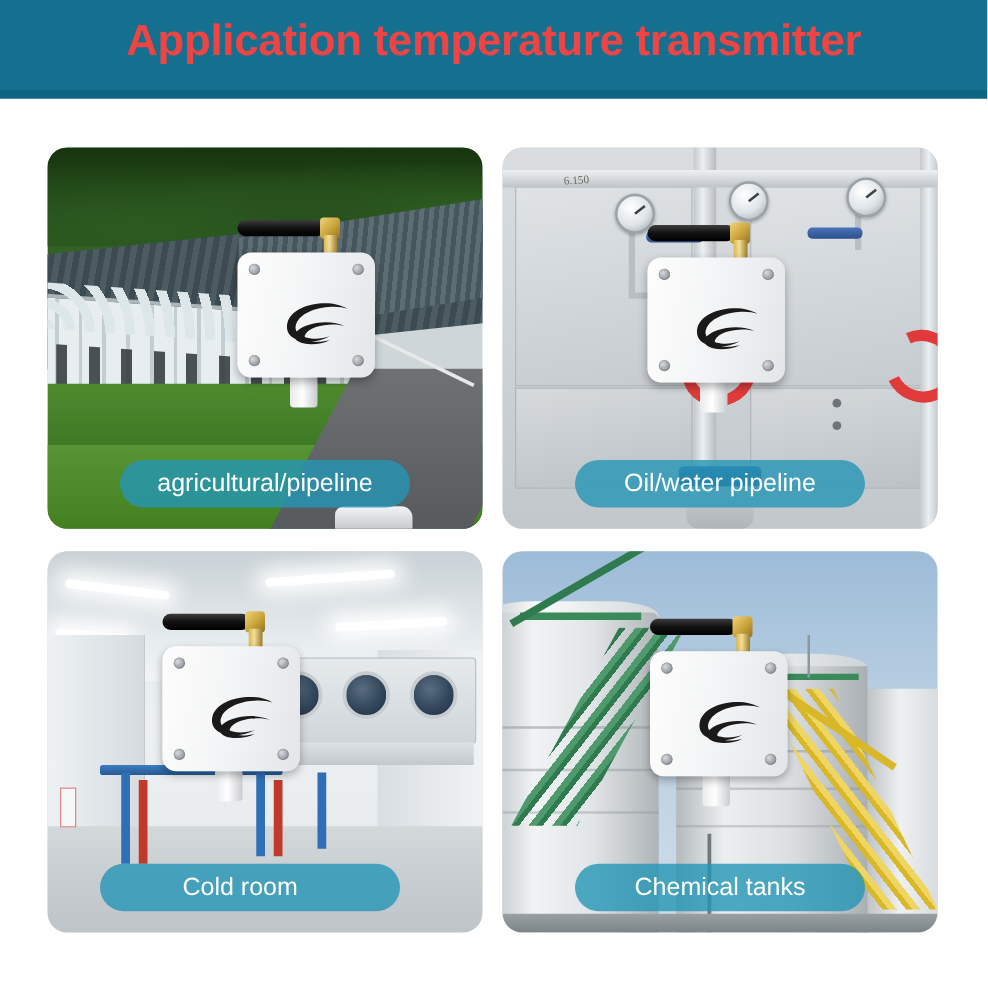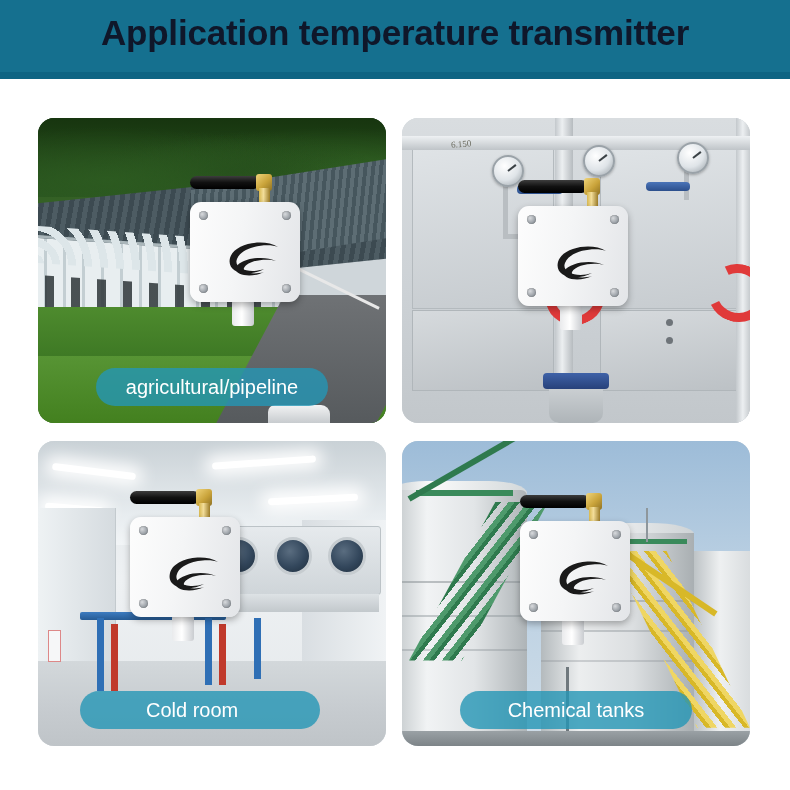--- a/index.html
+++ b/index.html
@@ -29,21 +29,21 @@
     left: 0; top: 72px;
     width: 790px;
     height: 7px;
     background: #0e6483;
   }
   .header-title {
     position: absolute;
     left: 0; top: 13px;
     width: 790px;
     text-align: center;
-    color: #0f172a;
+    color: #ef4444;
     font-size: 35px;
     font-weight: bold;
     letter-spacing: -0.2px;
     font-family: "Liberation Sans", sans-serif;
     white-space: nowrap;
   }
 
   
   .grid {
     position: absolute;
@@ -392,20 +392,23 @@
         <div class="screw tr"></div>
         <div class="screw bl"></div>
         <div class="screw br"></div>
         <svg class="dev-logo" viewBox="0 0 66 48">
           <path d="M10 24 C14 9, 44 4, 58 13 C48 9, 22 12, 17 25 C13 35, 30 40, 44 35 C30 43, 6 40, 10 24 Z" fill="#1a1a1a"></path>
           <path d="M16 33 C22 24, 44 21, 56 27 C47 24, 28 26, 24 34 C22 39, 34 41, 44 38 C33 44, 13 42, 16 33 Z" fill="#1a1a1a"></path>
         </svg>
       </div>
     </div>
 
+    <div class="pill c1">
+      <span>Oil/water pipeline</span>
+    </div>
   </div>
 
   <div class="panel p2">
     <div class="scene">
       <div class="s3-bg"></div>
       <div class="s3-ceil"></div>
       <div class="s3-lamp s3-l1"></div>
       <div class="s3-lamp s3-l2"></div>
       <div class="s3-lamp s3-l3"></div>
       <div class="s3-lamp s3-l4"></div>

